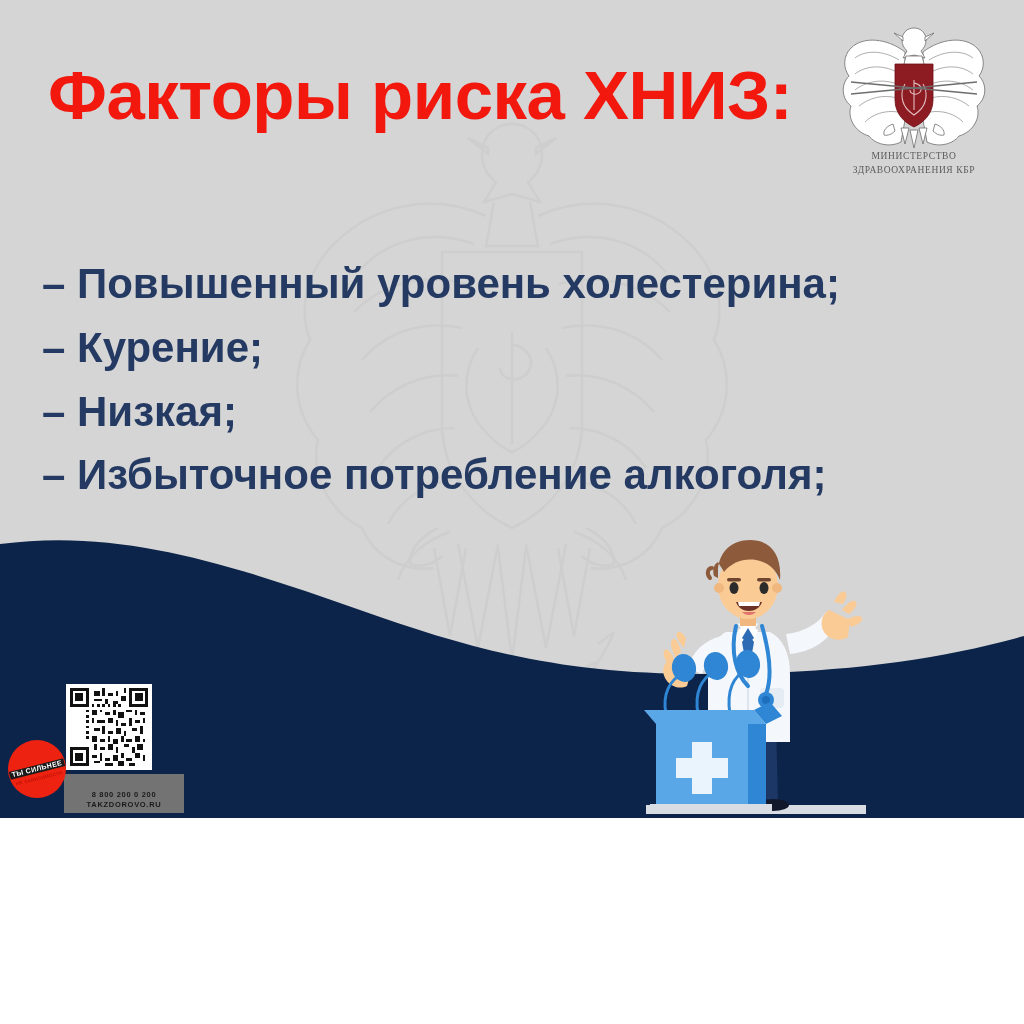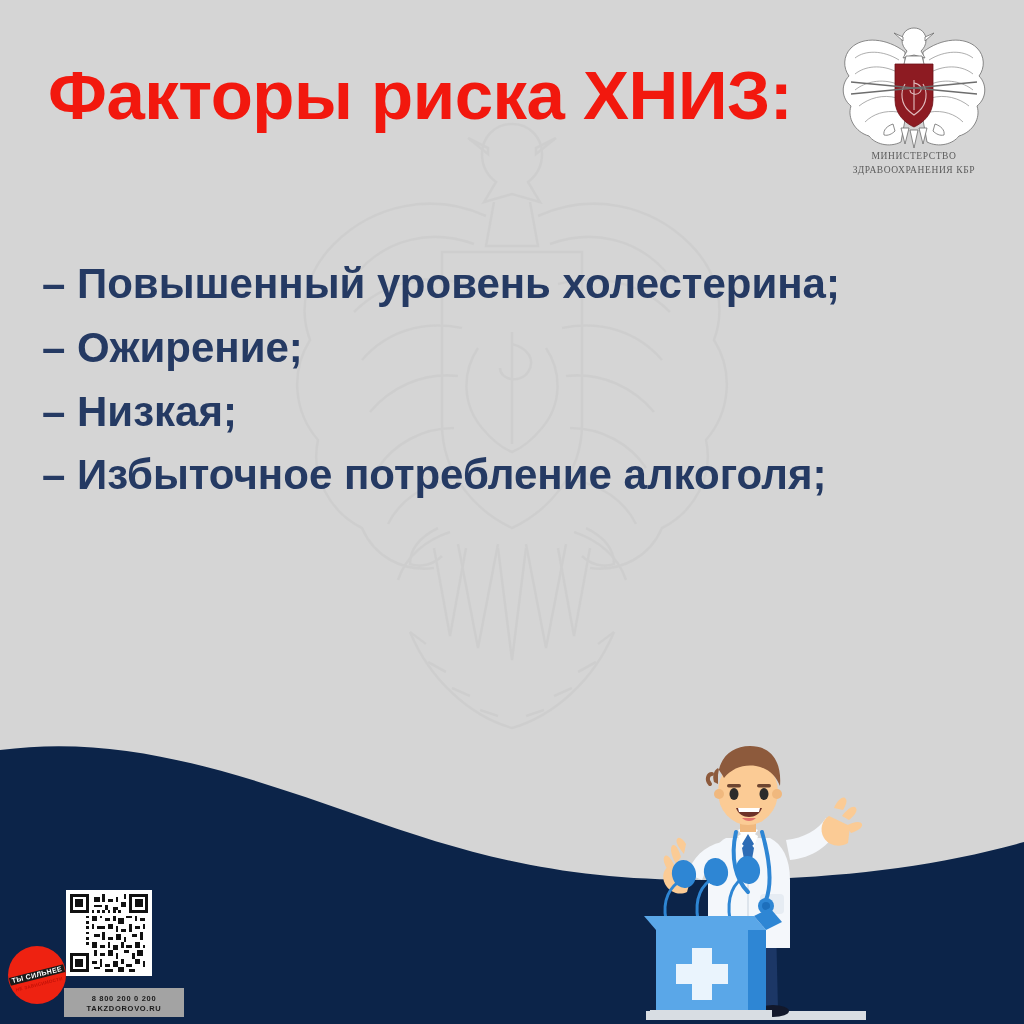--- a/index.html
+++ b/index.html
@@ -4,21 +4,21 @@
 <title>Факторы риска ХНИЗ</title>
 <style>
   html, body {
     margin: 0;
     padding: 0;
     background: #ffffff;
   }
   .poster {
     position: relative;
     width: 1024px;
-    height: 1024px;
+    height: 818px;
     overflow: hidden;
     background: #d5d5d5;
     font-family: "Liberation Sans", "DejaVu Sans", sans-serif;
     -webkit-font-smoothing: antialiased;
   }
 
   
   .watermark {
     position: absolute;
     left: 50%;
@@ -105,29 +105,28 @@
     background: #ffffff;
     padding: 4px;
     box-sizing: border-box;
   }
   .qr svg { display:block; width:100%; height:100%; }
   .promo-label {
     position: absolute;
     left: 56px;
     top: 90px;
     width: 120px;
-    background: #a3a3a3;
+    background: #737373;
     text-align: center;
-    padding: 6px 0 3px;
+    padding: 16px 0 3px;
     font-size: 7.5px;
     font-weight: 700;
     letter-spacing: 0.7px;
     color: #1a1a1a;
     line-height: 1.35;
-    margin-top: 8px;
   }
   .stamp {
     position: absolute;
     left: 0px;
     top: 56px;
     width: 58px;
     height: 58px;
     border-radius: 50%;
     background: #ee2211;
     overflow: hidden;
@@ -273,21 +272,21 @@
           <path d="M12 58 L138 70"></path>
         </g>
       </g>
     </svg>
     <div class="ml-line">МИНИСТЕРСТВО</div>
     <div class="ml-line">ЗДРАВООХРАНЕНИЯ КБР</div>
   </div>
 
   <div class="risk-list">
     <div class="risk-item">– Повышенный уровень холестерина;</div>
-    <div class="risk-item">– Ожирение;</div>
+    <div class="risk-item">– Курение;</div>
     <div class="risk-item">– Низкая;</div>
     <div class="risk-item">– Избыточное потребление алкоголя;</div>
   </div>
 
   <div class="wave">
     <svg viewBox="0 0 1024 300" preserveAspectRatio="none" xmlns="http://www.w3.org/2000/svg">
       <path d="M0 26 C120 10 230 46 360 92 C470 131 560 156 700 156 C830 156 930 144 1024 118 L1024 300 L0 300 Z" fill="#0c2449"></path>
     </svg>
   </div>
 

